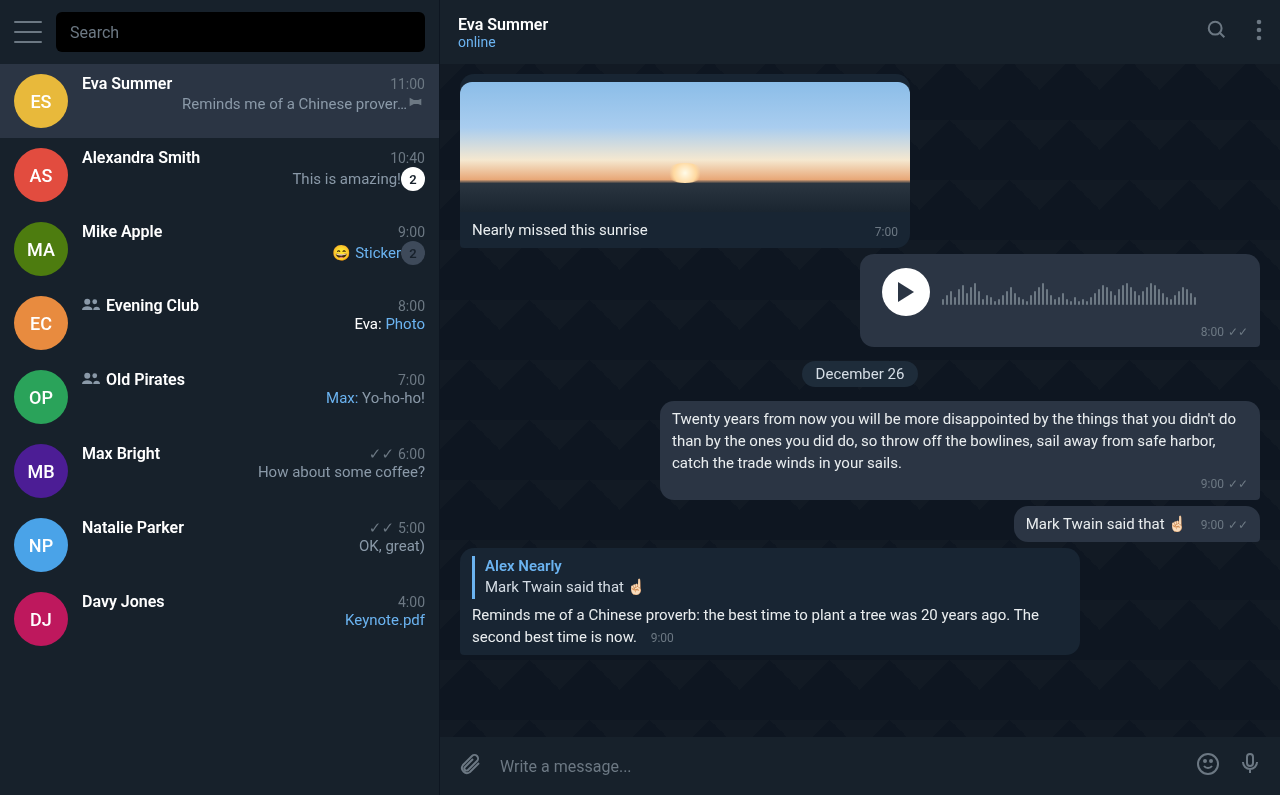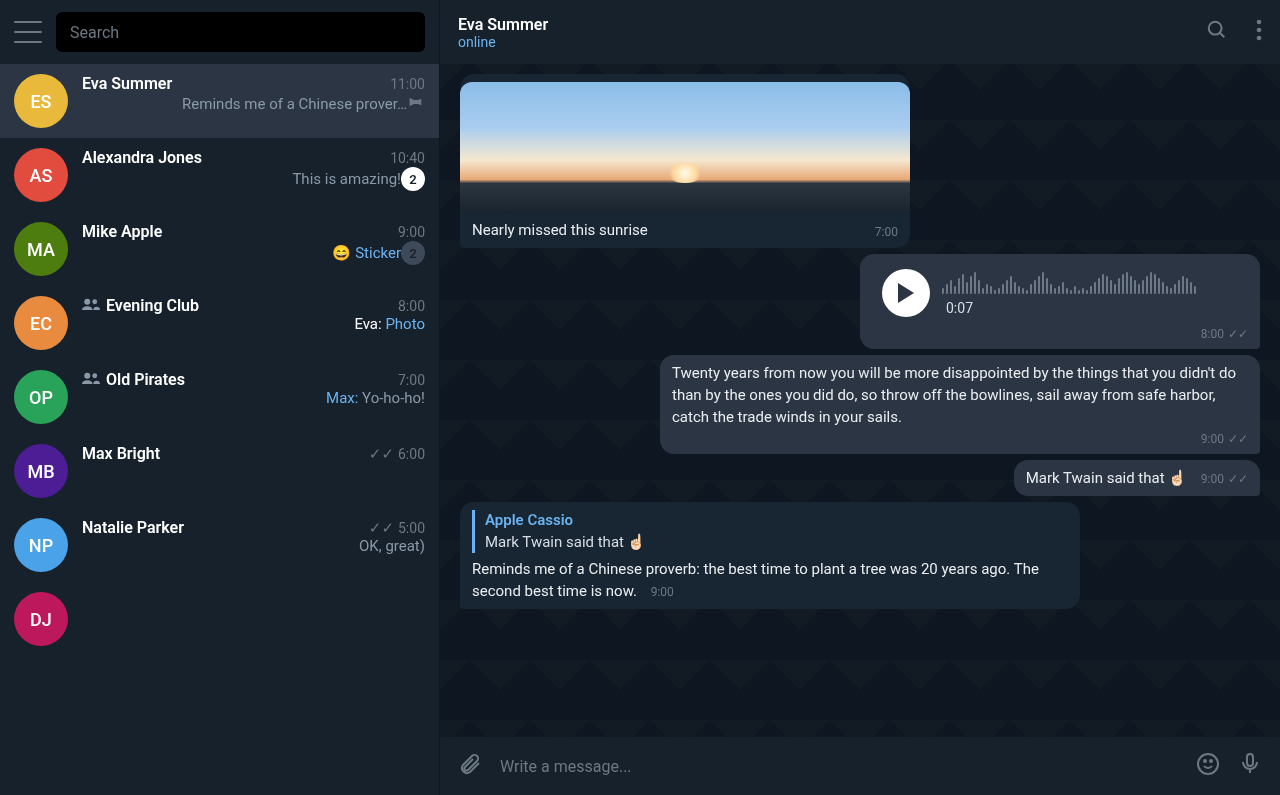--- a/index.html
+++ b/index.html
@@ -90,21 +90,21 @@
         <span><svg width="18" height="18" viewBox="0 0 24 24" fill="#6c7883">
                 <path d="M14 4l6 6-4 2-4 4-2 6-4-4-4 4 4-4-4-4 6-2 4-4 2-4z" transform="rotate(45 12 12)"></path>
               </svg></span>
       </div>
     </div>
       </div>
       <div class="chat-item">
     <div class="avatar" style="background:#e24c3f">AS</div>
     <div class="chat-body">
       <div class="chat-row1">
-        <div class="chat-name">Alexandra Jones</div>
+        <div class="chat-name">Alexandra Smith</div>
         <div class="chat-time">10:40</div>
       </div>
       <div class="chat-row2">
         <div class="chat-preview"><span>This is amazing!</span></div>
         <span class="badge ">2</span>
       </div>
     </div>
       </div>
       <div class="chat-item">
     <div class="avatar" style="background:#4d7c0f">MA</div>
@@ -155,37 +155,51 @@
       </div>
     </div>
       </div>
       <div class="chat-item">
     <div class="avatar" style="background:#4c1d95">MB</div>
     <div class="chat-body">
       <div class="chat-row1">
         <div class="chat-name">Max Bright</div>
         <div class="chat-time"><span class="checks" style="color:#6c7883;font-size:15px;">✓✓</span> 6:00</div>
       </div>
+      <div class="chat-row2">
+        <div class="chat-preview"><span>How about some coffee?</span></div>
+
+      </div>
     </div>
       </div>
       <div class="chat-item">
     <div class="avatar" style="background:#4aa3e8">NP</div>
     <div class="chat-body">
       <div class="chat-row1">
         <div class="chat-name">Natalie Parker</div>
         <div class="chat-time"><span class="checks" style="color:#6c7883;font-size:15px;">✓✓</span> 5:00</div>
       </div>
       <div class="chat-row2">
         <div class="chat-preview"><span>OK, great)</span></div>
 
       </div>
     </div>
       </div>
       <div class="chat-item">
     <div class="avatar" style="background:#be185d">DJ</div>
+    <div class="chat-body">
+      <div class="chat-row1">
+        <div class="chat-name">Davy Jones</div>
+        <div class="chat-time">4:00</div>
+      </div>
+      <div class="chat-row2">
+        <div class="chat-preview"><span class="media">Keynote.pdf</span></div>
+
+      </div>
+    </div>
       </div>
     </div>
 </aside>
 
 <main class="main">
   <div class="header">
     <div class="header-left">
       <div class="header-name">Eva Summer</div>
       <div class="header-status">online</div>
     </div>
@@ -283,30 +297,32 @@
                 <span style="height: 12px;"></span>
                 <span style="height: 8px;"></span>
                 <span style="height: 6px;"></span>
                 <span style="height: 10px;"></span>
                 <span style="height: 14px;"></span>
                 <span style="height: 18px;"></span>
                 <span style="height: 16px;"></span>
                 <span style="height: 12px;"></span>
                 <span style="height: 8px;"></span>
               </div>
-            <span class="voice-dur">0:07</span>
           </div>
         </div>
         <div class="meta">
             <span>8:00</span> 
             <span class="checks">✓✓</span>
           </div>
       </div>
     </div>
 
+    <div class="row center">
+      <div class="date-pill">December 26</div>
+    </div>
 
     <div class="row out">
       <div class="bubble">
         <span>Twenty years from now you will be more disappointed by the things that you didn't do than by the ones you did do, so throw off the bowlines, sail away from safe harbor, catch the trade winds in your sails.</span>
         <div class="meta">
             <span>9:00</span> 
             <span class="checks">✓✓</span>
           </div>
       </div>
     </div>
@@ -317,21 +333,21 @@
         <span class="meta" style="display:inline-flex;margin-left:10px">
             <span>9:00</span> 
             <span class="checks">✓✓</span>
           </span>
       </div>
     </div>
 
     <div class="row in">
       <div class="bubble" style="max-width:620px">
         <div class="reply-strip">
-          <div class="reply-name">Apple Cassio</div>
+          <div class="reply-name">Alex Nearly</div>
           <div class="reply-text">Mark Twain said that ☝🏻</div>
         </div>
         <span>Reminds me of a Chinese proverb: the best time to plant a tree was 20 years ago. The second best time is now.</span>
         <span class="meta" style="display:inline-flex;margin-left:10px">
             <span>9:00</span>
           </span>
       </div>
     </div>
   </div>
 

